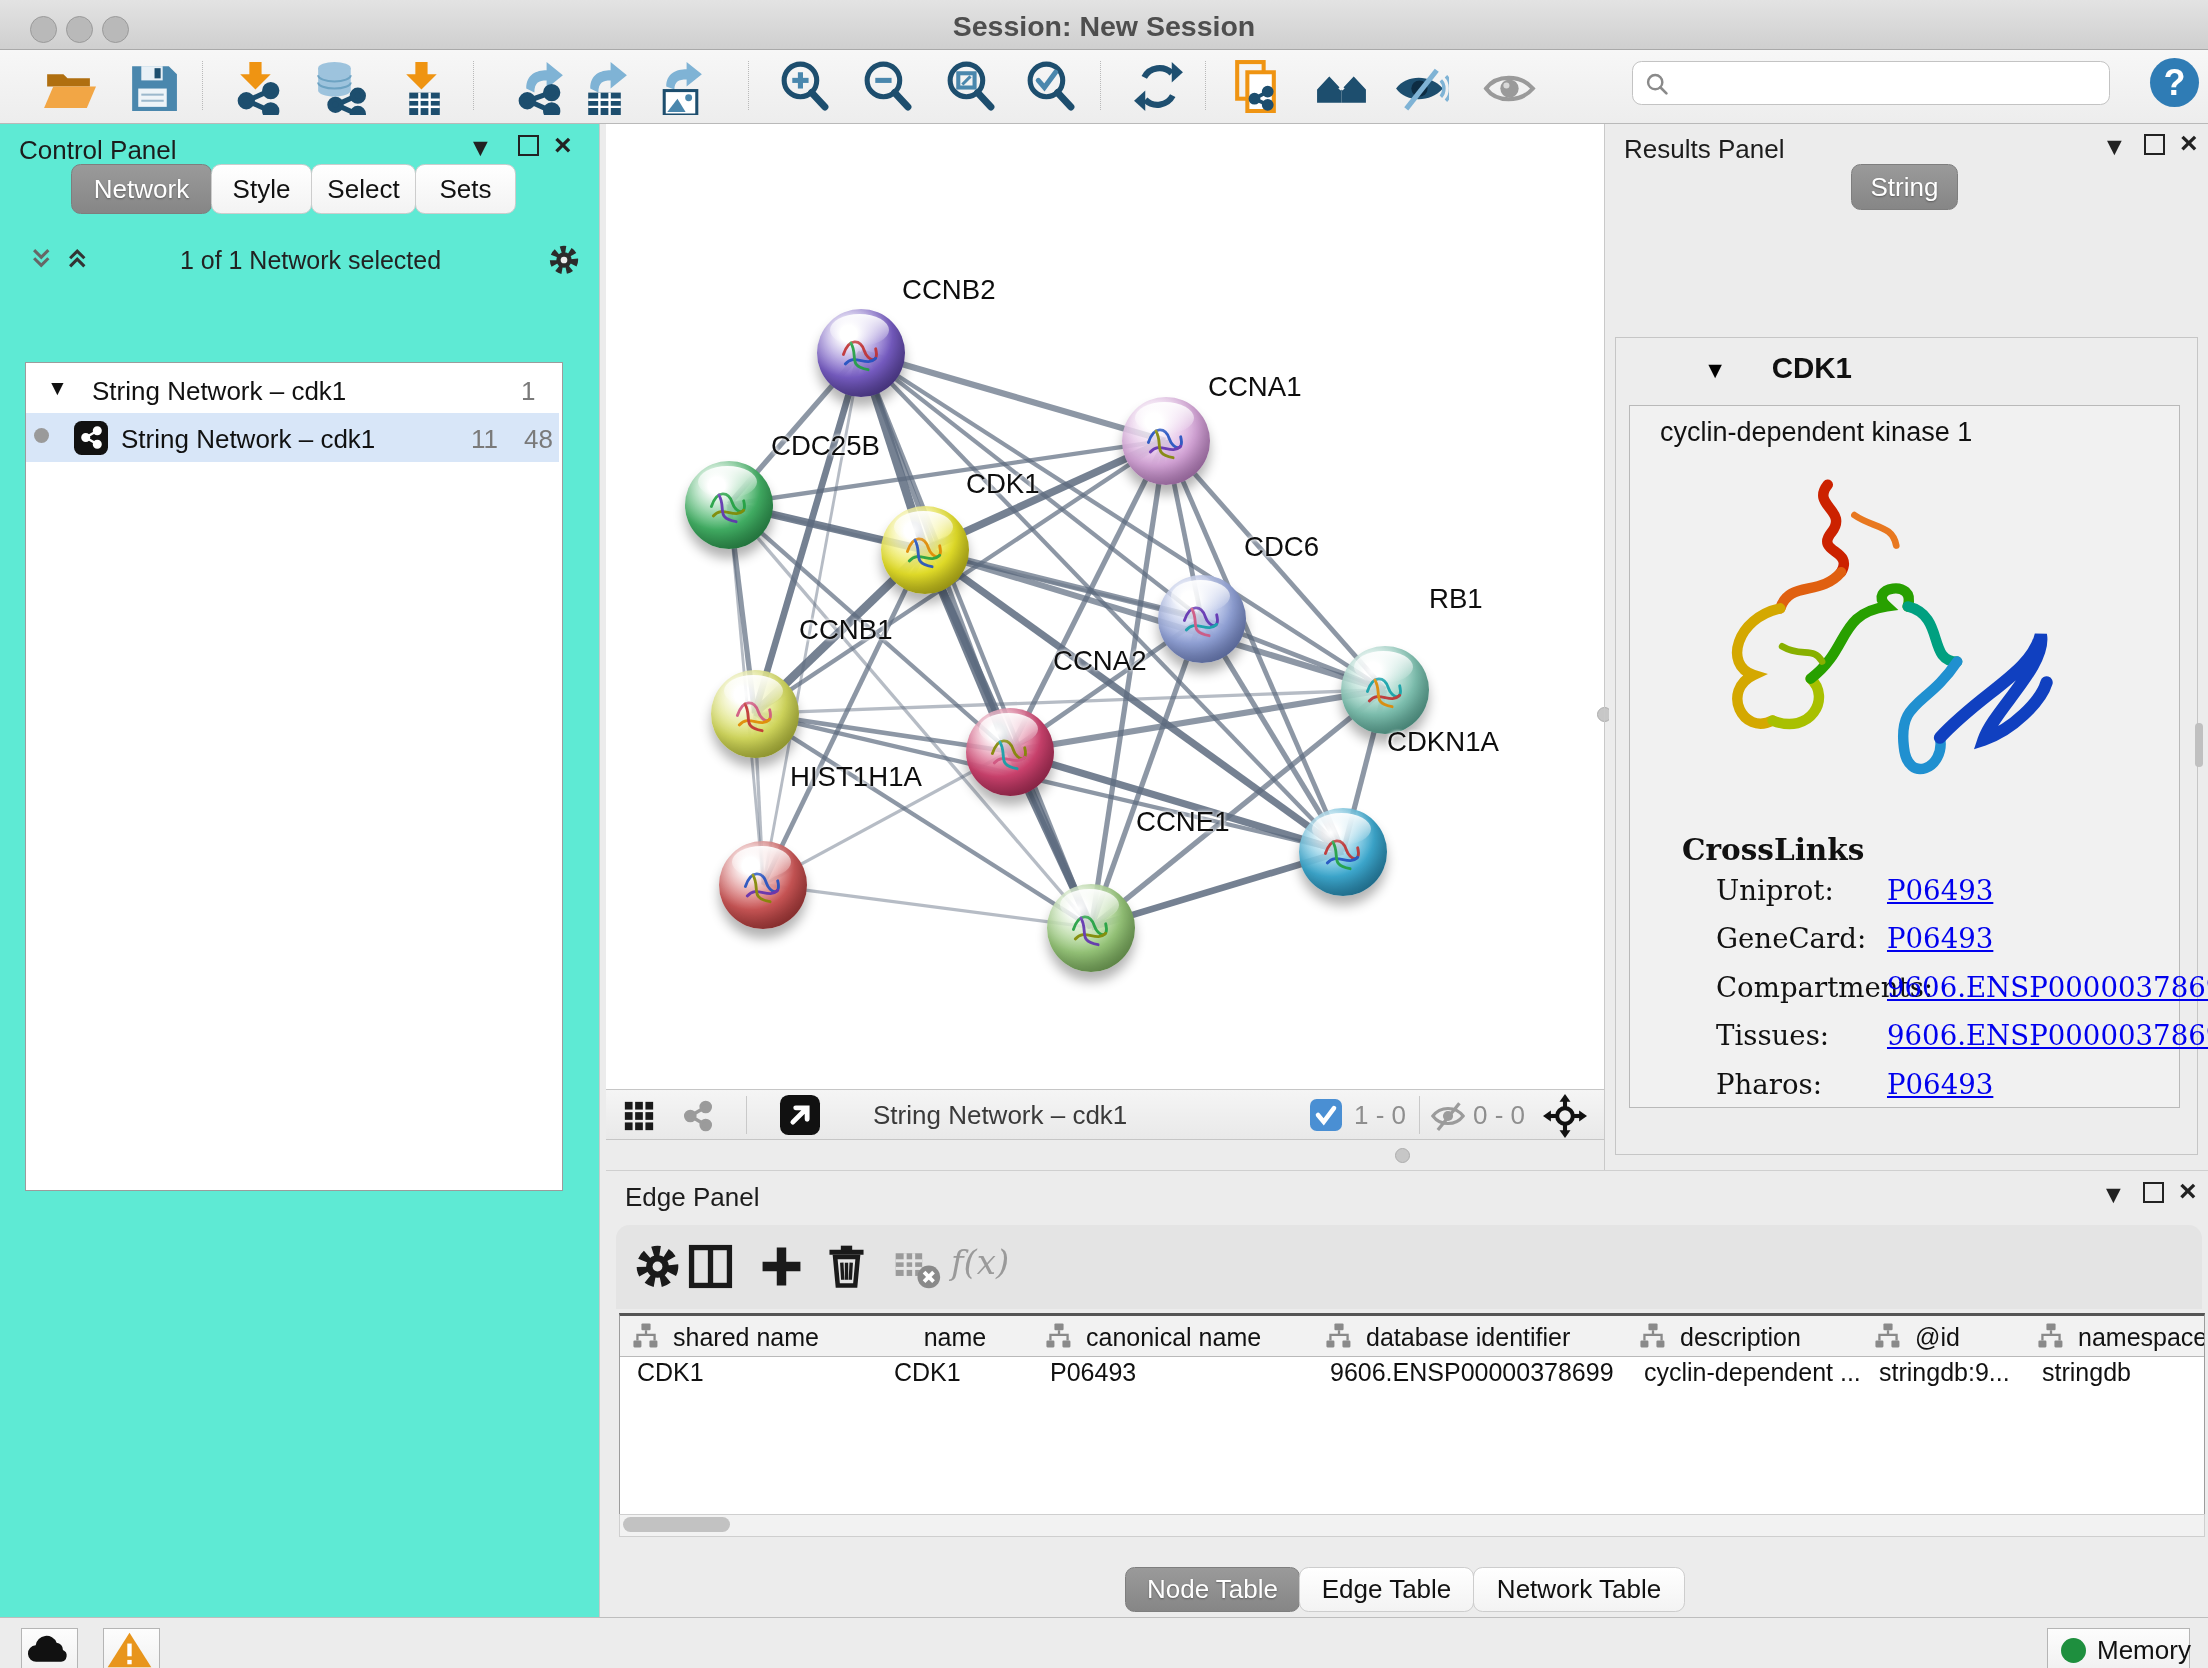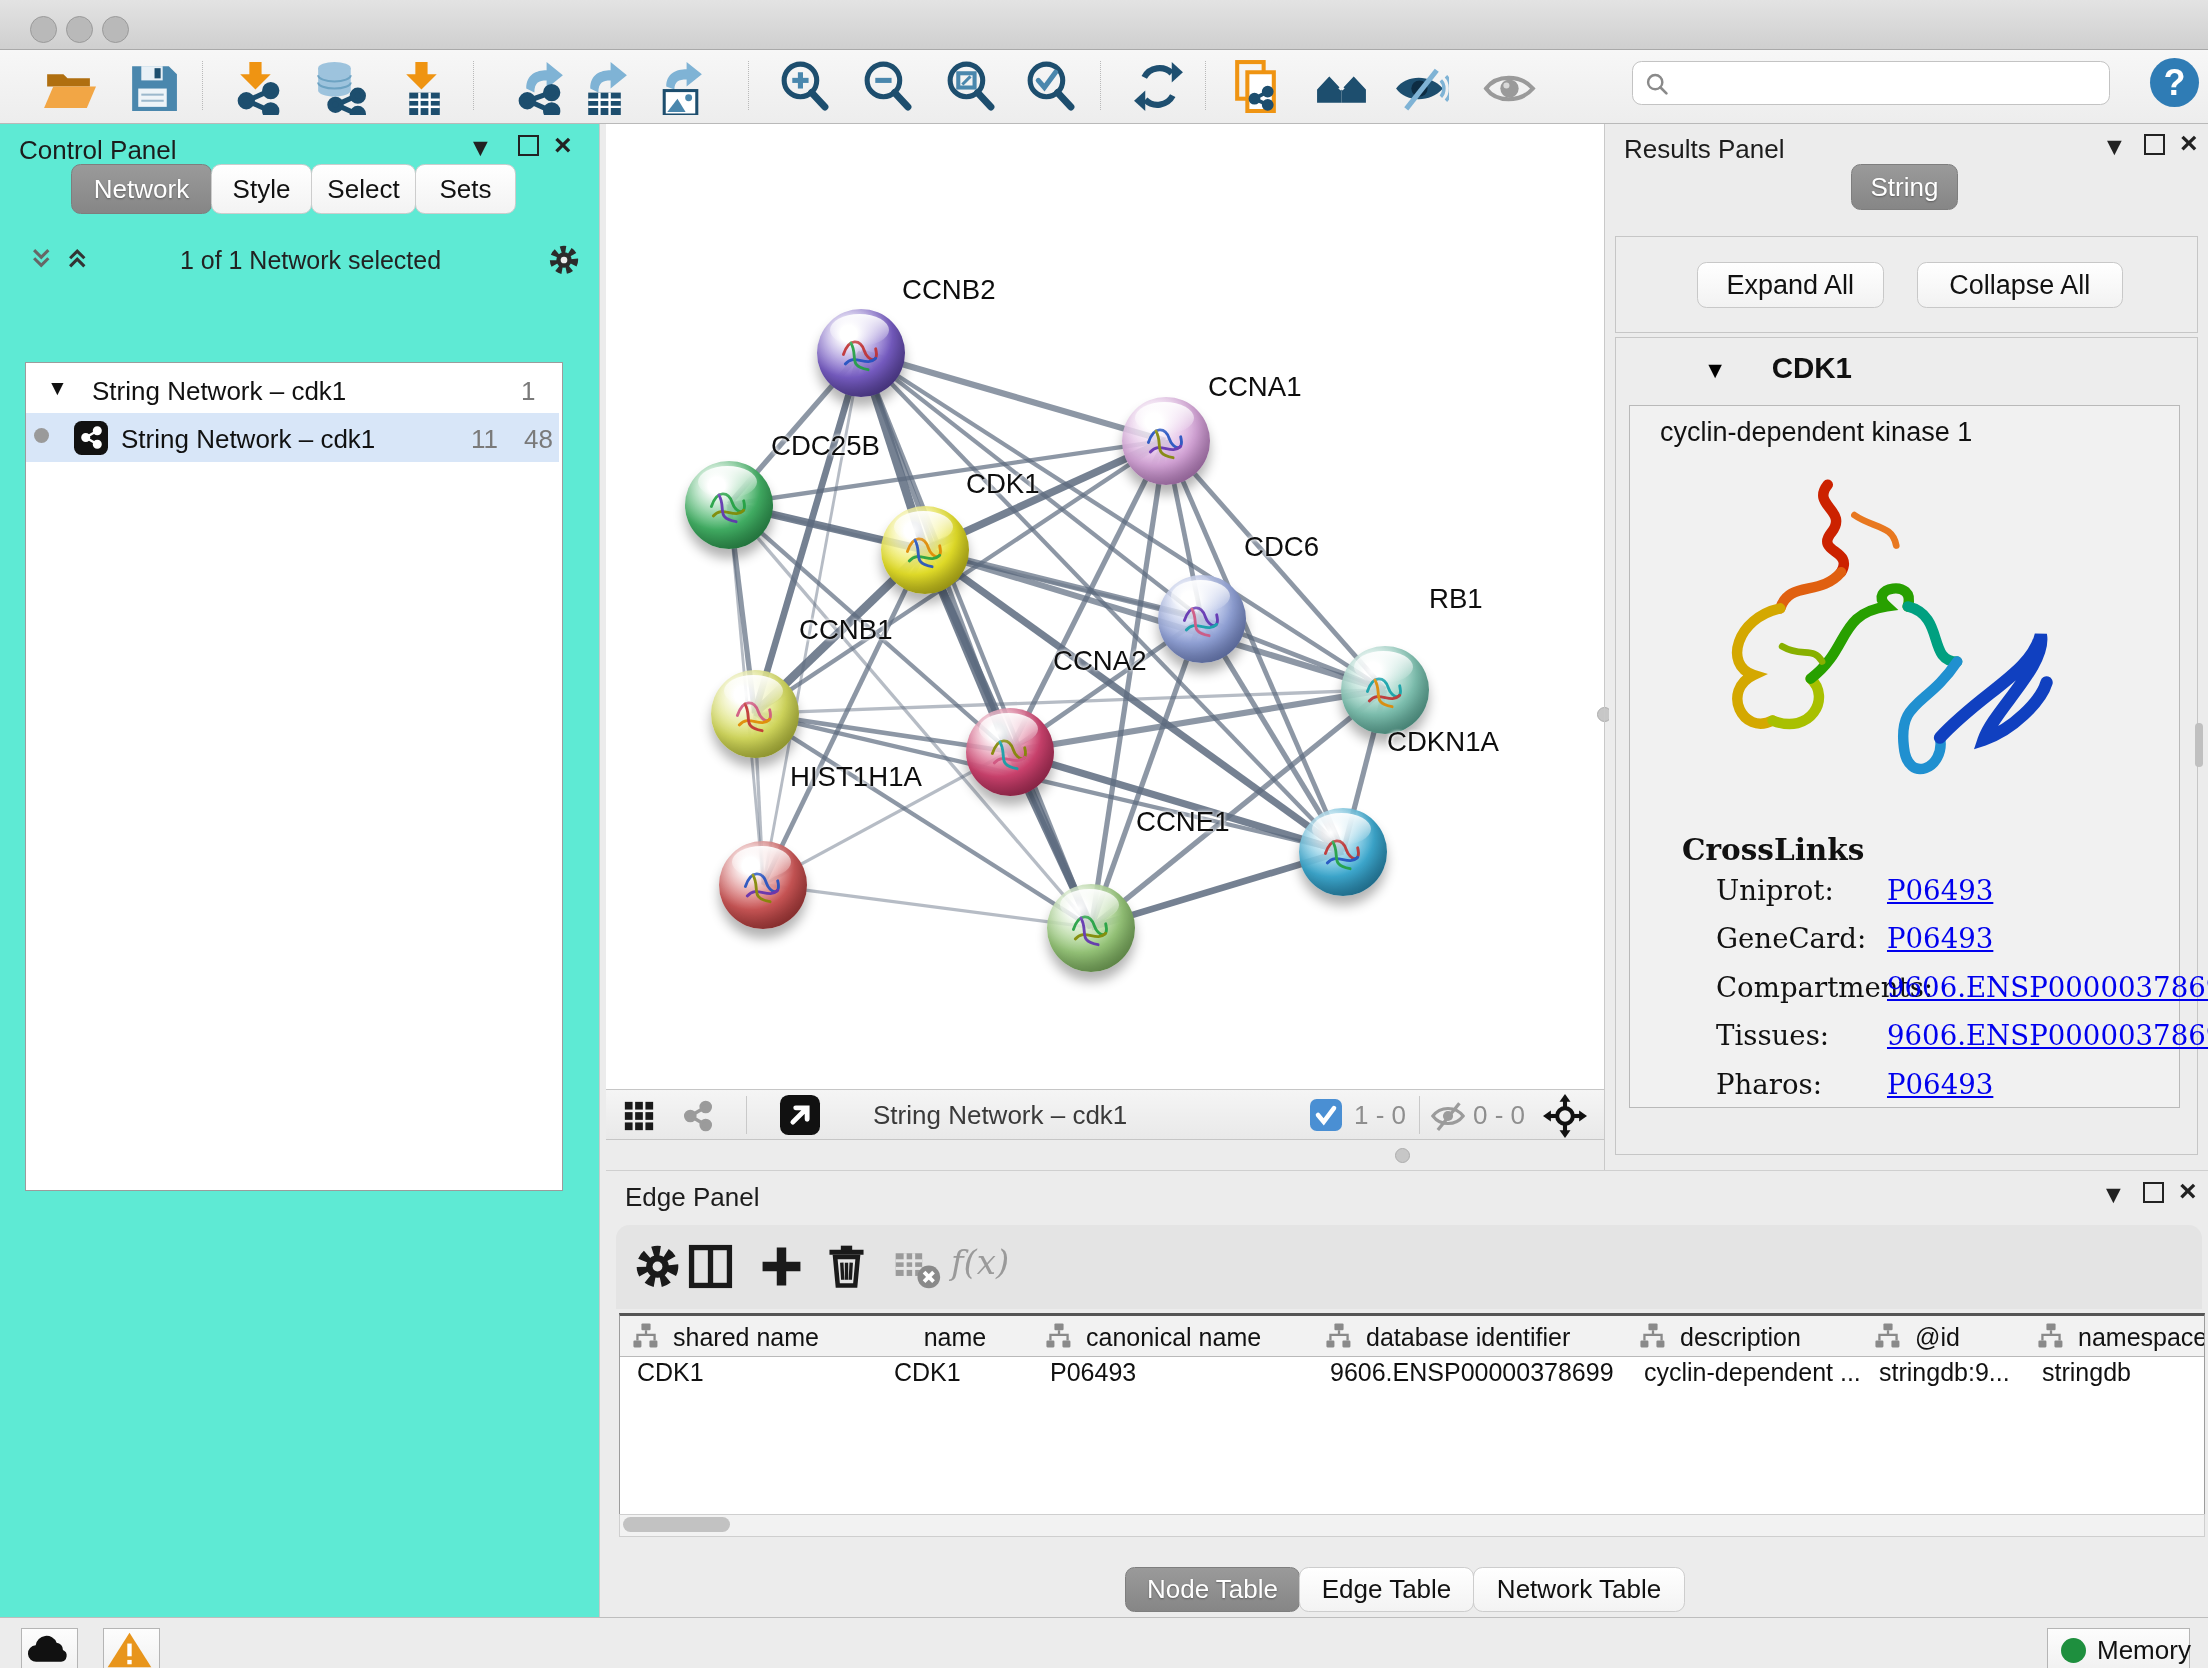--- a/index.html
+++ b/index.html
@@ -80,20 +80,21 @@
   .vline{width:0;border-left:1.9px solid #c9c9c9;}
   .hline{height:0;border-top:1.9px solid #cfcfcf;}
 </style>
 </head>
 <body>
 
 <div class="abs titlebar">
   <span class="abs tl" style="left:29.5px"></span>
   <span class="abs tl" style="left:66px"></span>
   <span class="abs tl" style="left:102px"></span>
+  <div class="abs wintitle">Session: New Session</div>
 </div>
 
 <div class="abs toolbar" id="toolbar">
   <div class="searchbox abs">
     <svg viewBox="0 0 28 28" width="28.5" height="28.5">
       <circle cx="12" cy="12" r="7" fill="none" stroke="#8a8a8a" stroke-width="2.4"></circle>
       <line x1="17" y1="17" x2="23" y2="23" stroke="#8a8a8a" stroke-width="2.6" stroke-linecap="round"></line>
     </svg>
     <input placeholder="" style="">
   </div>
@@ -538,24 +539,20 @@
 <div class="abs vline" style="left:1604px;top:124px;height:1046px;"></div>
 
 <div class="abs" style="left:1609px;top:124px;width:599px;height:1046px;background:#ececec;">
   <div class="abs ptitle" style="left:15px;top:9.5px;">Results Panel</div>
   <div class="abs pmenu" style="left:493px;top:9.5px;">▼</div>
   <div class="abs sqico" style="left:535px;top:9.5px;"></div>
   <div class="abs pmenu" style="left:571px;top:5.7px;font-weight:bold;font-size:30px;">×</div>
 
   <div class="abs tab sel" style="left:242px;top:40px;width:105px;height:44px;line-height:44px;">String</div>
 
-  <div class="abs rbox" style="left:5.7px;top:112px;width:581px;height:95px;">
-    <div class="btn abs" style="left:81px;top:25px;width:185px;height:44px;line-height:44px;">Expand All</div>
-    <div class="btn abs" style="left:301px;top:25px;width:204px;height:44px;line-height:44px;">Collapse All</div>
-  </div>
 
   <div class="abs rbox" style="left:5.7px;top:213px;width:581px;height:816px;">
     <span class="abs" style="left:88px;top:19px;font-size:23px;">▼</span>
     <span class="abs" style="left:156px;top:13.3px;font-size:29.5px;font-weight:bold;color:#111;">CDK1</span>
     <div class="innerpanel abs" style="left:13.3px;top:67px;width:549px;height:701px;">
       <div class="abs" style="left:30px;top:11.4px;font-size:27px;color:#111;">cyclin-dependent kinase 1</div>
       <svg class="abs" style="left:38px;top:52px;" width="428" height="352" viewBox="0 0 450 370">
         <g fill="none" stroke-linecap="round">
           <path d="M168 28 C150 50 190 55 172 78 C154 100 196 96 182 120" stroke="#cc2200" stroke-width="11"></path>
           <path d="M182 120 C160 146 128 128 118 158" stroke="#e06010" stroke-width="11"></path>

